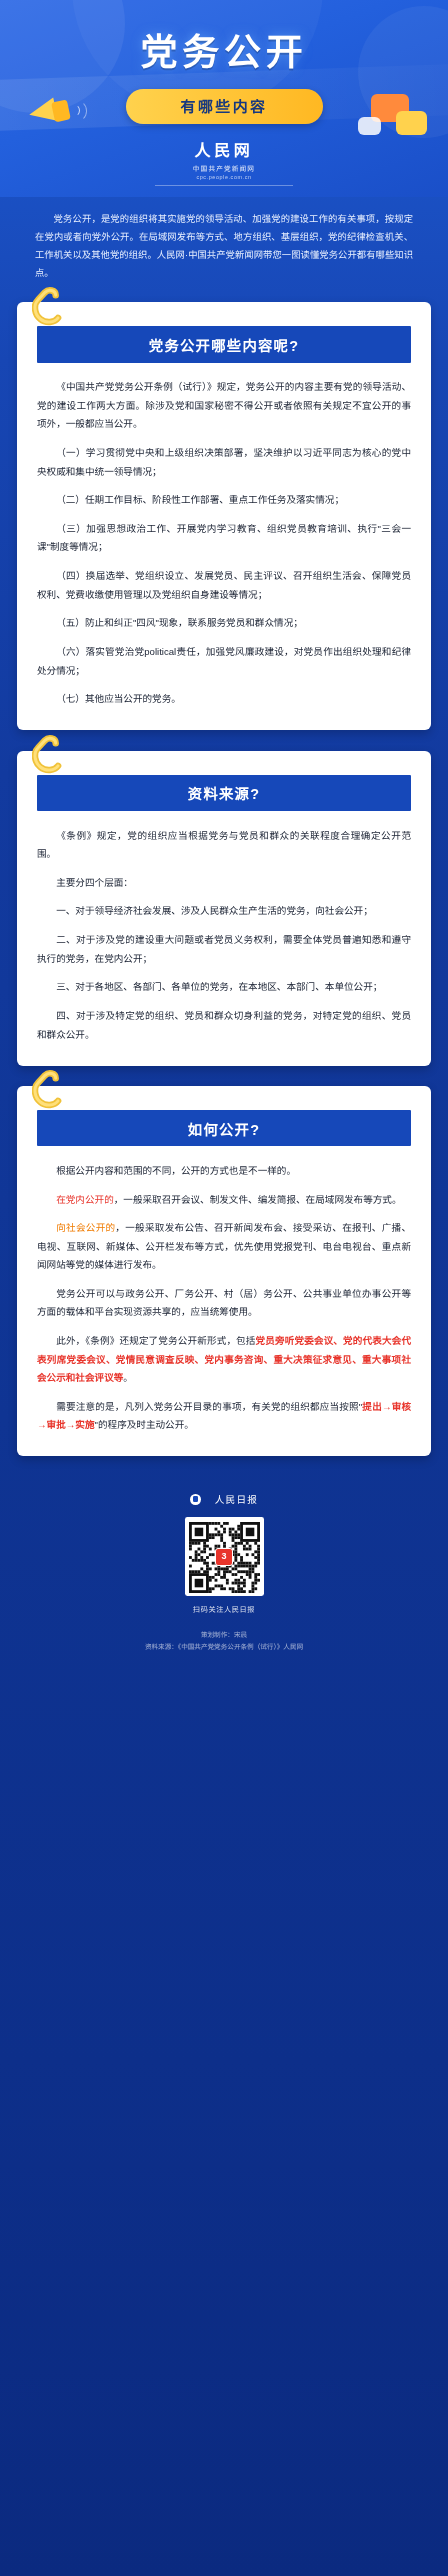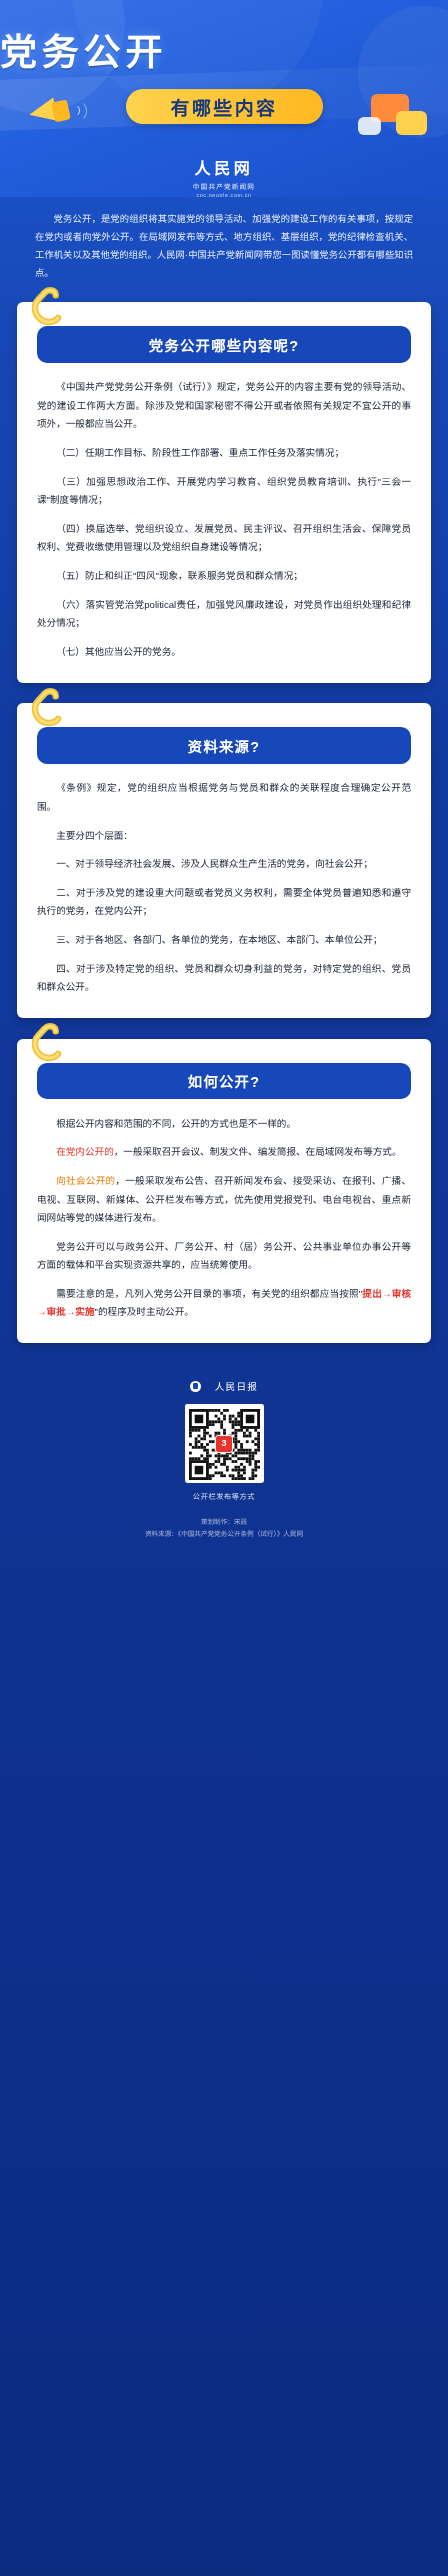--- a/index.html
+++ b/index.html
@@ -36,21 +36,21 @@
   .hdr-ribbon {
     position: absolute;
     left: 0; right: 0; top: 72px;
     height: 51px;
     background: linear-gradient(90deg, rgba(255,255,255,0.10), rgba(255,255,255,0.02));
     transform: skewY(-2deg);
   }
 
   .title-main {
     position: relative;
-    text-align: left;
+    text-align: center;
     padding-top: 21.5px;
     font-size: 37px;
     font-weight: bold;
     letter-spacing: 4.8px;
     color: #ffffff;
     text-shadow: 0 2.4px 0 rgba(0,0,0,0.18), 0 0 10.8px rgba(120,190,255,0.55);
     font-family: Liberation Sans, sans-serif;
   }
   .subtitle-wrap {
     position: relative;
@@ -58,24 +58,25 @@
     width: 197px;
     height: 35px;
     background: linear-gradient(90deg, #ffd24d 0%, #ffb822 100%);
     border-radius: 17.3px;
     display: flex;
     align-items: center;
     justify-content: center;
     box-shadow: 0 2.4px 7.2px rgba(0,0,0,0.22);
   }
   .subtitle-wrap .subtitle {
-    font-size: 19px;
+    font-size: 15px;
     font-weight: bold;
     letter-spacing: 2.4px;
     color: #16387f;
+    font-family: Liberation Mono, monospace;
   }
   
   .megaphone {
     position: absolute;
     left: 23px; top: 90px;
     width: 54px; height: 42px;
   }
   .megaphone .horn {
     position: absolute;
     left: 6px; top: 9.6px;
@@ -108,21 +109,21 @@
     position: absolute;
     border-radius: 6px;
   }
   .bubble.bb1 { right: 39px; top: 94px; width: 38px; height: 27.5px; background: #ff8a3c; }
   .bubble.bb2 { right: 21.5px; top: 111px; width: 31px; height: 24px; background: #ffd24d; }
   .bubble.bb3 { right: 67px; top: 117px; width: 23px; height: 18px; background: #ffffff; opacity: .85; }
 
   
   .rmw-logo {
     position: relative;
-    margin-top: 31px;
+    margin-top: 13px;
     text-align: center;
   }
   .rmw-logo .cn {
     font-size: 16px;
     letter-spacing: 3.6px;
     font-weight: bold;
     color: #ffffff;
     font-family: "Liberation Serif", "DejaVu Serif", serif;
   }
   .rmw-logo .cn2 {
@@ -165,21 +166,21 @@
     padding: 24px 20.3px 21.5px;
     box-shadow: 0 3.6px 9.6px rgba(0,0,0,0.2);
   }
   .card-title {
     background: #1648b9;
     color: #fff;
     font-size: 14.4px;
     font-weight: bold;
     letter-spacing: 1.2px;
     text-align: center;
-    border-radius: 10px;
+    border-radius: 1px;
     padding: 7.8px 0;
     margin-bottom: 15.5px;
   }
   .card p {
     font-size: 9.6px;
     line-height: 18.5px;
     color: #1a2233;
     text-align: justify;
     margin-bottom: 10.2px;
     text-indent: 2em;
@@ -311,20 +312,21 @@
     <div class="card-wrap">
       <div class="clip">
 <svg viewBox="0 0 54 86" width="32" height="51" xmlns="http://www.w3.org/2000/svg">
   <path d="M40 14 C40 5, 28 3, 22 9 L10 22 C2 30, 4 46, 14 54 C24 62, 38 60, 44 52" fill="none" stroke="#f0c23a" stroke-width="11" stroke-linecap="round"></path>
   <path d="M40 14 C40 5, 28 3, 22 9 L10 22 C2 30, 4 46, 14 54 C24 62, 38 60, 44 52" fill="none" stroke="#ffe07a" stroke-width="5" stroke-linecap="round"></path>
 </svg>
       </div>
       <div class="card">
         <div class="card-title">党务公开哪些内容呢?</div>
         <p>《中国共产党党务公开条例（试行）》规定，党务公开的内容主要有党的领导活动、党的建设工作两大方面。除涉及党和国家秘密不得公开或者依照有关规定不宜公开的事项外，一般都应当公开。</p>
+        <p>（一）学习贯彻党中央和上级组织决策部署，坚决维护以习近平同志为核心的党中央权威和集中统一领导情况；</p>
         <p>（二）任期工作目标、阶段性工作部署、重点工作任务及落实情况；</p>
         <p>（三）加强思想政治工作、开展党内学习教育、组织党员教育培训、执行"三会一课"制度等情况；</p>
         <p>（四）换届选举、党组织设立、发展党员、民主评议、召开组织生活会、保障党员权利、党费收缴使用管理以及党组织自身建设等情况；</p>
         <p>（五）防止和纠正"四风"现象，联系服务党员和群众情况；</p>
         <p>（六）落实管党治党political责任，加强党风廉政建设，对党员作出组织处理和纪律处分情况；</p>
         <p>（七）其他应当公开的党务。</p>
       </div>
     </div>
     <div class="card-wrap">
       <div class="clip">
@@ -349,20 +351,21 @@
   <path d="M40 14 C40 5, 28 3, 22 9 L10 22 C2 30, 4 46, 14 54 C24 62, 38 60, 44 52" fill="none" stroke="#f0c23a" stroke-width="11" stroke-linecap="round"></path>
   <path d="M40 14 C40 5, 28 3, 22 9 L10 22 C2 30, 4 46, 14 54 C24 62, 38 60, 44 52" fill="none" stroke="#ffe07a" stroke-width="5" stroke-linecap="round"></path>
 </svg>
       </div>
       <div class="card">
         <div class="card-title">如何公开?</div>
         <p>根据公开内容和范围的不同，公开的方式也是不一样的。</p>
         <p><span class="hl-red" style="color:#e8352c">在党内公开的</span>，一般采取召开会议、制发文件、编发简报、在局域网发布等方式。</p>
         <p><span class="hl-red" style="color:#f07b00">向社会公开的</span>，一般采取发布公告、召开新闻发布会、接受采访、在报刊、广播、电视、互联网、新媒体、公开栏发布等方式，优先使用党报党刊、电台电视台、重点新闻网站等党的媒体进行发布。</p>
         <p>党务公开可以与政务公开、厂务公开、村（居）务公开、公共事业单位办事公开等方面的载体和平台实现资源共享的，应当统筹使用。</p>
+        <p>此外，《条例》还规定了党务公开新形式，包括<span class="hl-red-strong">党员旁听党委会议、党的代表大会代表列席党委会议、党情民意调查反映、党内事务咨询、重大决策征求意见、重大事项社会公示和社会评议等</span>。</p>
         <p>需要注意的是，凡列入党务公开目录的事项，有关党的组织都应当按照"<span class="hl-red-strong">提出→审核→审批→实施</span>"的程序及时主动公开。</p>
       </div>
     </div>
   </div>
 
 <div class="footer">
   <div class="brand">
     <span class="dot"></span>
     <span>人民日报</span>
   </div>
@@ -585,20 +588,20 @@
           <rect x="9.44" y="9.44" width="14.16" height="14.16" fill="#111"></rect>
           <rect x="84.96" y="0" width="33.04" height="33.04" fill="#111"></rect>
           <rect x="89.67999999999999" y="4.72" width="23.599999999999998" height="23.599999999999998" fill="#fff"></rect>
           <rect x="94.39999999999999" y="9.44" width="14.16" height="14.16" fill="#111"></rect>
           <rect x="0" y="84.96" width="33.04" height="33.04" fill="#111"></rect>
           <rect x="4.72" y="89.67999999999999" width="23.599999999999998" height="23.599999999999998" fill="#fff"></rect>
           <rect x="9.44" y="94.39999999999999" width="14.16" height="14.16" fill="#111"></rect>
         </svg></div>
     <div class="center-badge">3</div>
   </div>
-  <div class="scan">公开栏发布等方式</div>
+  <div class="scan">扫码关注人民日报</div>
   <div class="credits">
     <div>策划制作：宋晨</div>
     <div>资料来源：《中国共产党党务公开条例（试行）》人民网</div>
   </div>
 </div>
 <div class="spacer-bottom"></div>
 
 
 </body></html>

